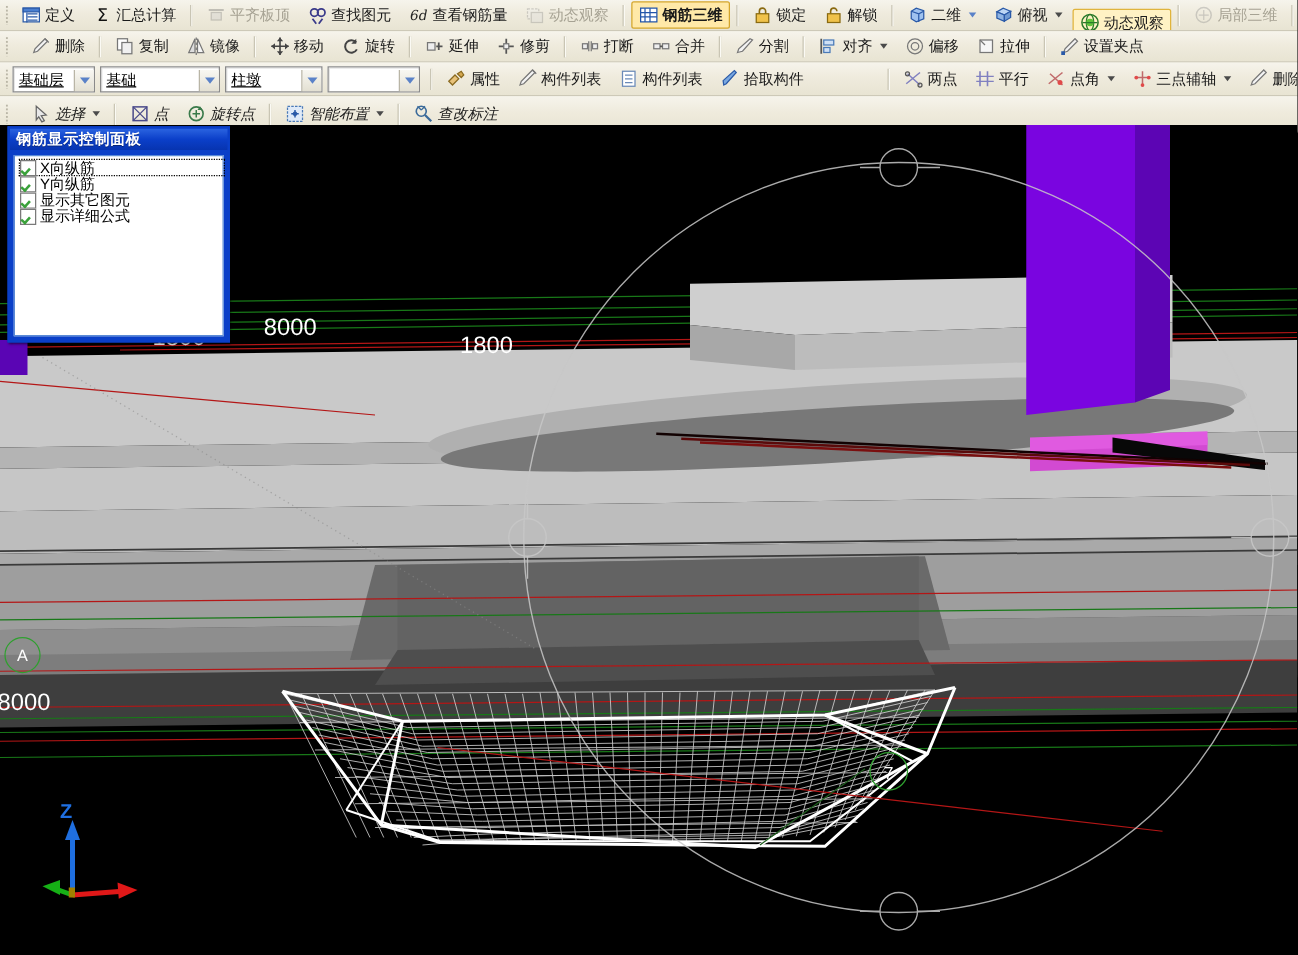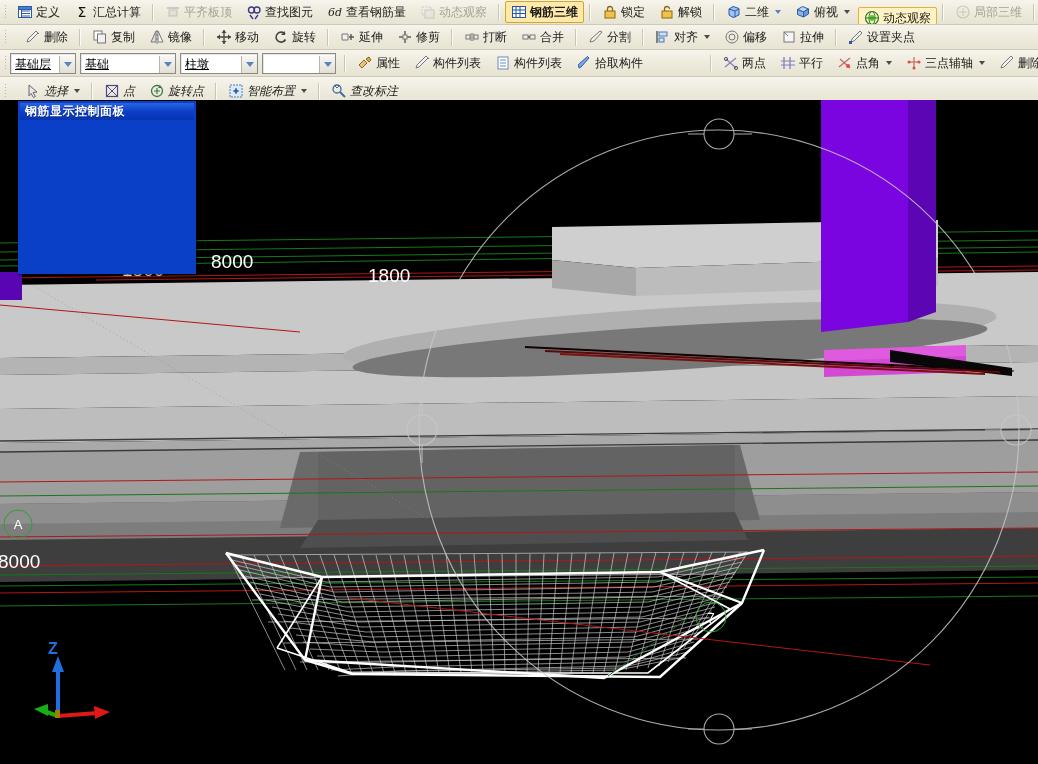--- a/index.html
+++ b/index.html
@@ -96,21 +96,21 @@
 
   
   #viewport{
     position:absolute;left:0;top:100px;width:1038px;height:664px;
     background:#000;overflow:hidden;
   }
   #viewport svg{position:absolute;left:0;top:0;}
 
   
   #rebarPanel{
-    position:absolute;left:18px;top:101px;width:174px;height:169px;
+    position:absolute;left:6px;top:101px;width:174px;height:169px;
     background:#0a3fc8;
     border:2px solid #0a3fc8;
     box-shadow:1px 1px 2px rgba(0,0,0,.6);
     z-index:40;
   }
   #rebarPanel .pnl-title{
     height:17px;line-height:17px;
     padding-left:5px;
     color:#fff;font-size:12px;font-weight:bold;
     background:linear-gradient(to bottom,#2a63e0 0%,#0b3fc9 50%,#0734b0 100%);
@@ -832,15 +832,33 @@
           <line x1="58" y1="616" x2="44" y2="611" stroke="#16b016" stroke-width="4"></line>
           <polygon points="34,609 48,604 48,616" fill="#16b016"></polygon>
           <rect x="55" y="610" width="5" height="8" fill="#a08000"></rect>
         </g>
       </g>
     </svg>
   </div>
 
   <div id="rebarPanel">
     <div class="pnl-title">钢筋显示控制面板</div>
+    <div class="pnl-body" id="rebarPanelBody">
+        <div class="chkrow focused">
+          <span class="chkbox on"></span>
+          <span class="ctext">X向纵筋</span>
+        </div>
+        <div class="chkrow">
+          <span class="chkbox on"></span>
+          <span class="ctext">Y向纵筋</span>
+        </div>
+        <div class="chkrow">
+          <span class="chkbox on"></span>
+          <span class="ctext">显示其它图元</span>
+        </div>
+        <div class="chkrow">
+          <span class="chkbox on"></span>
+          <span class="ctext">显示详细公式</span>
+        </div>
+      </div>
   </div>
 
 </div>
 
 </body></html>

